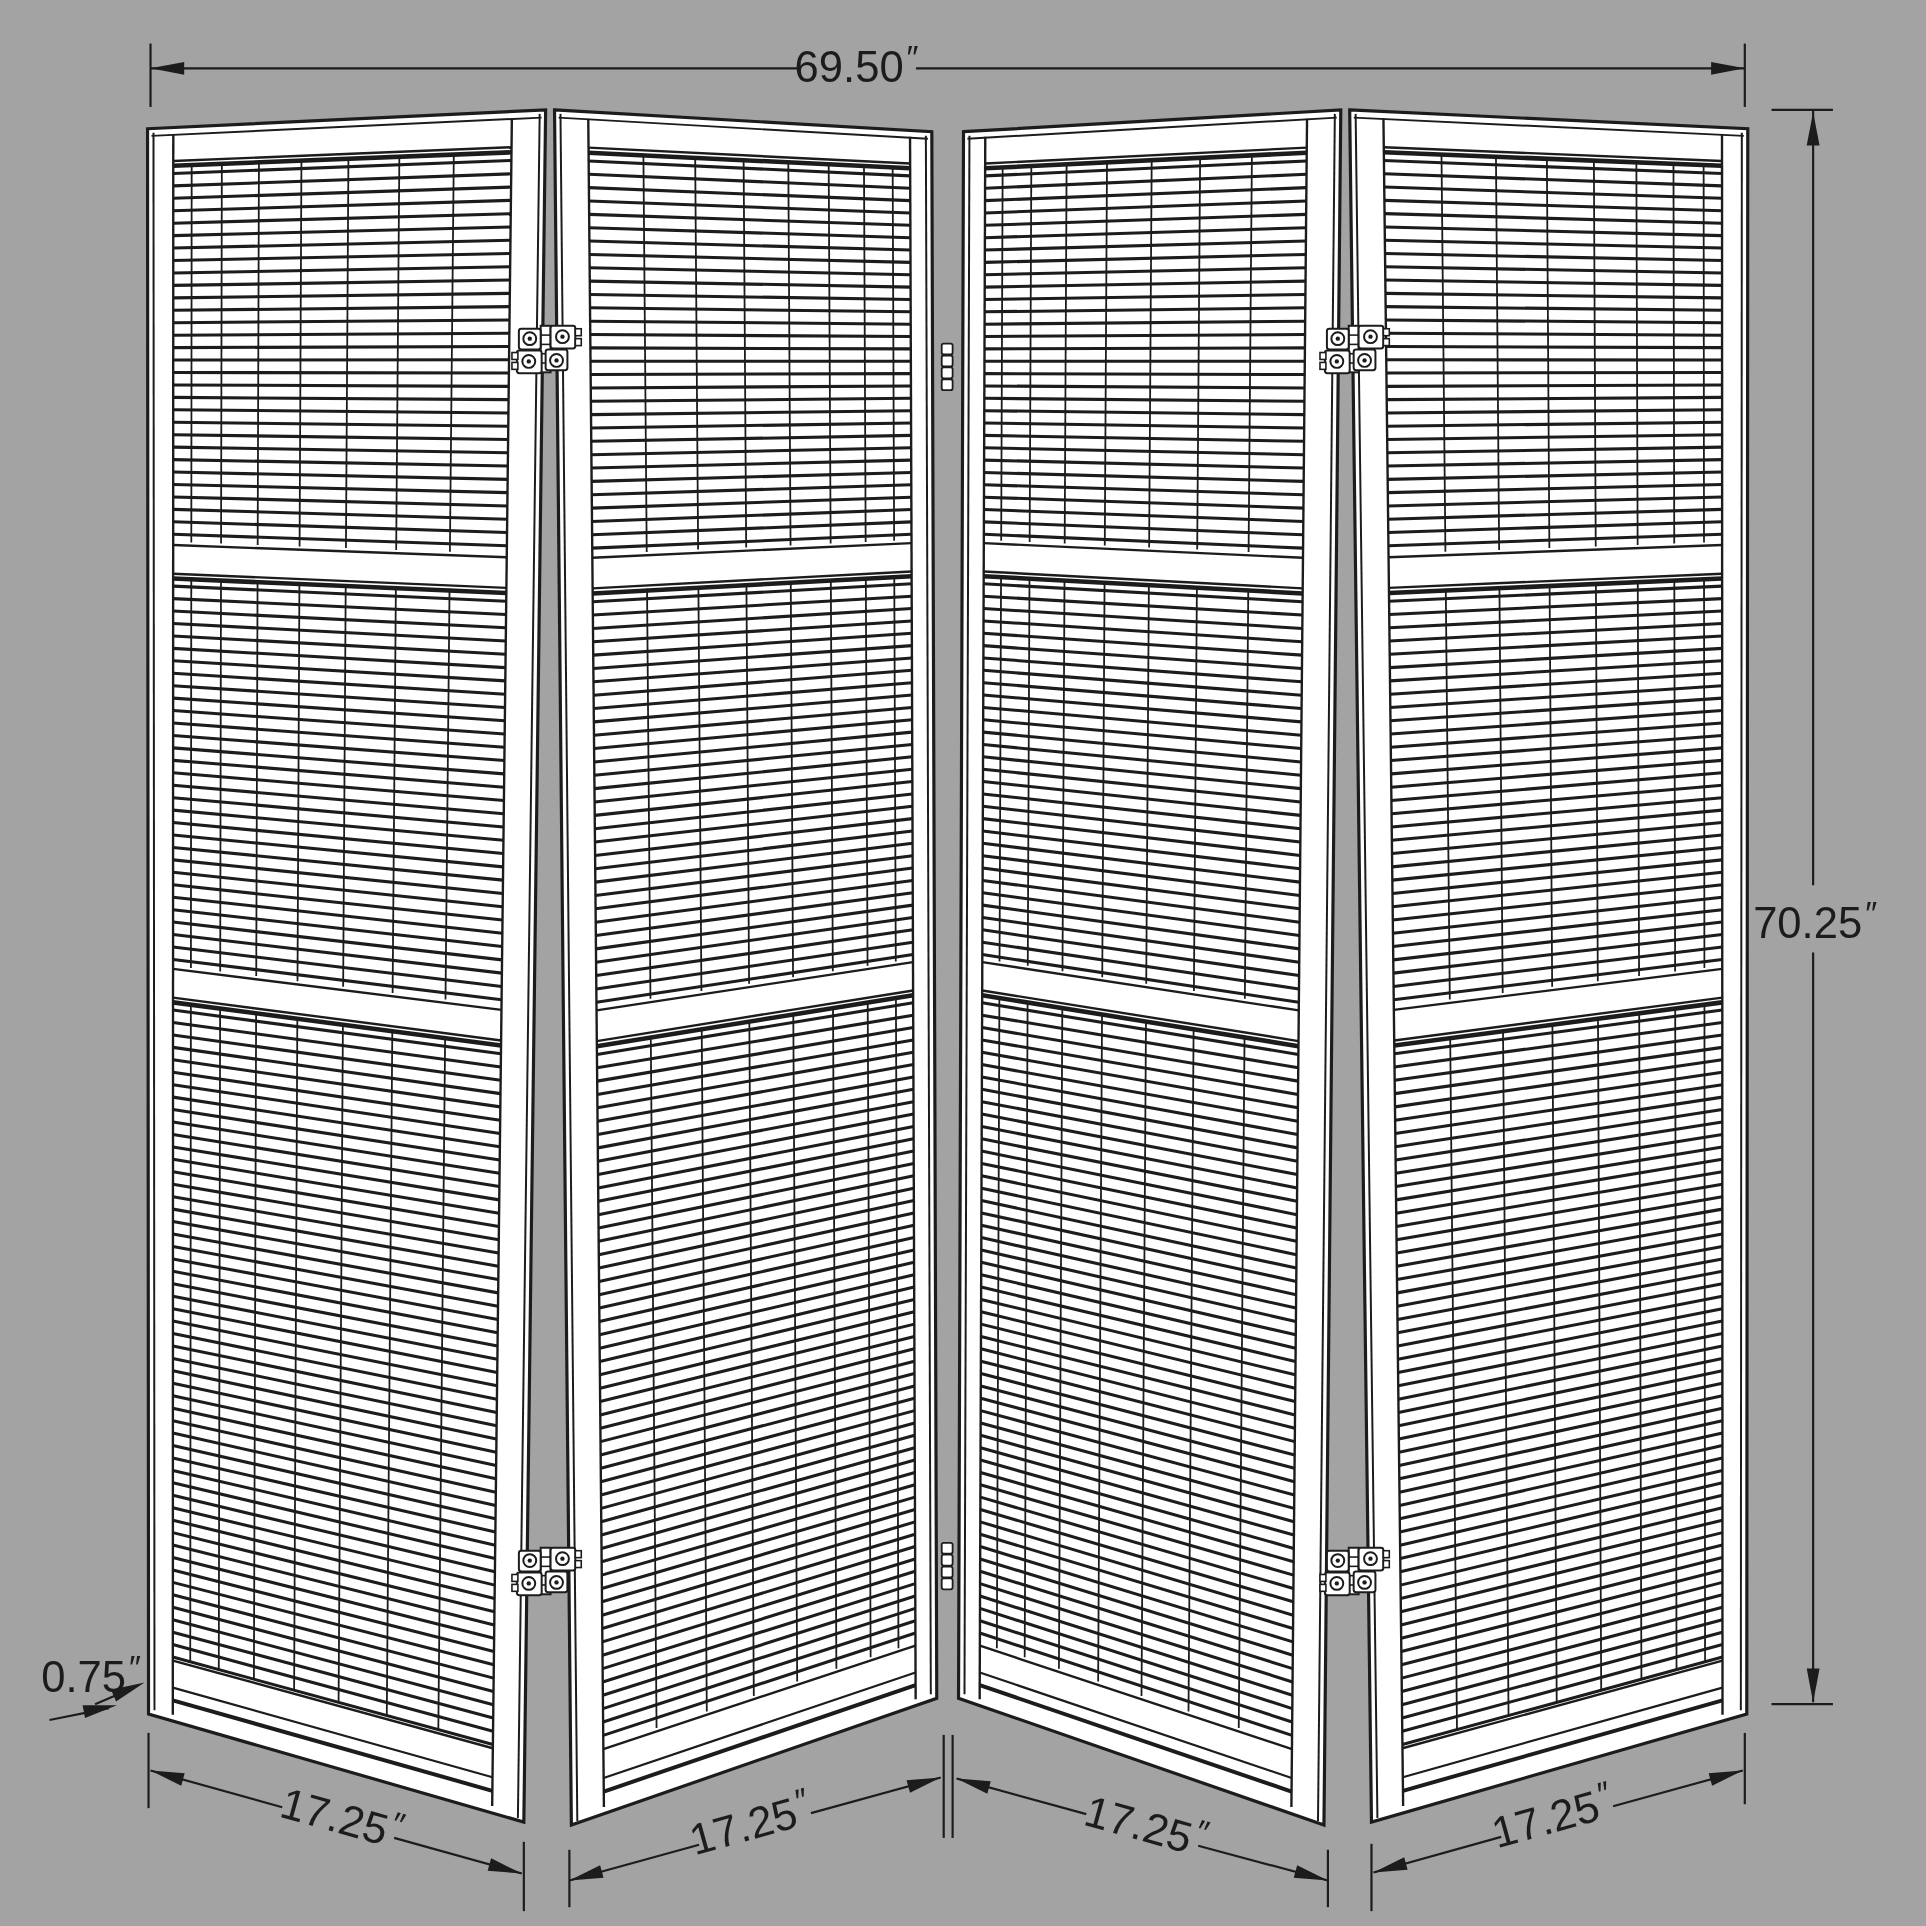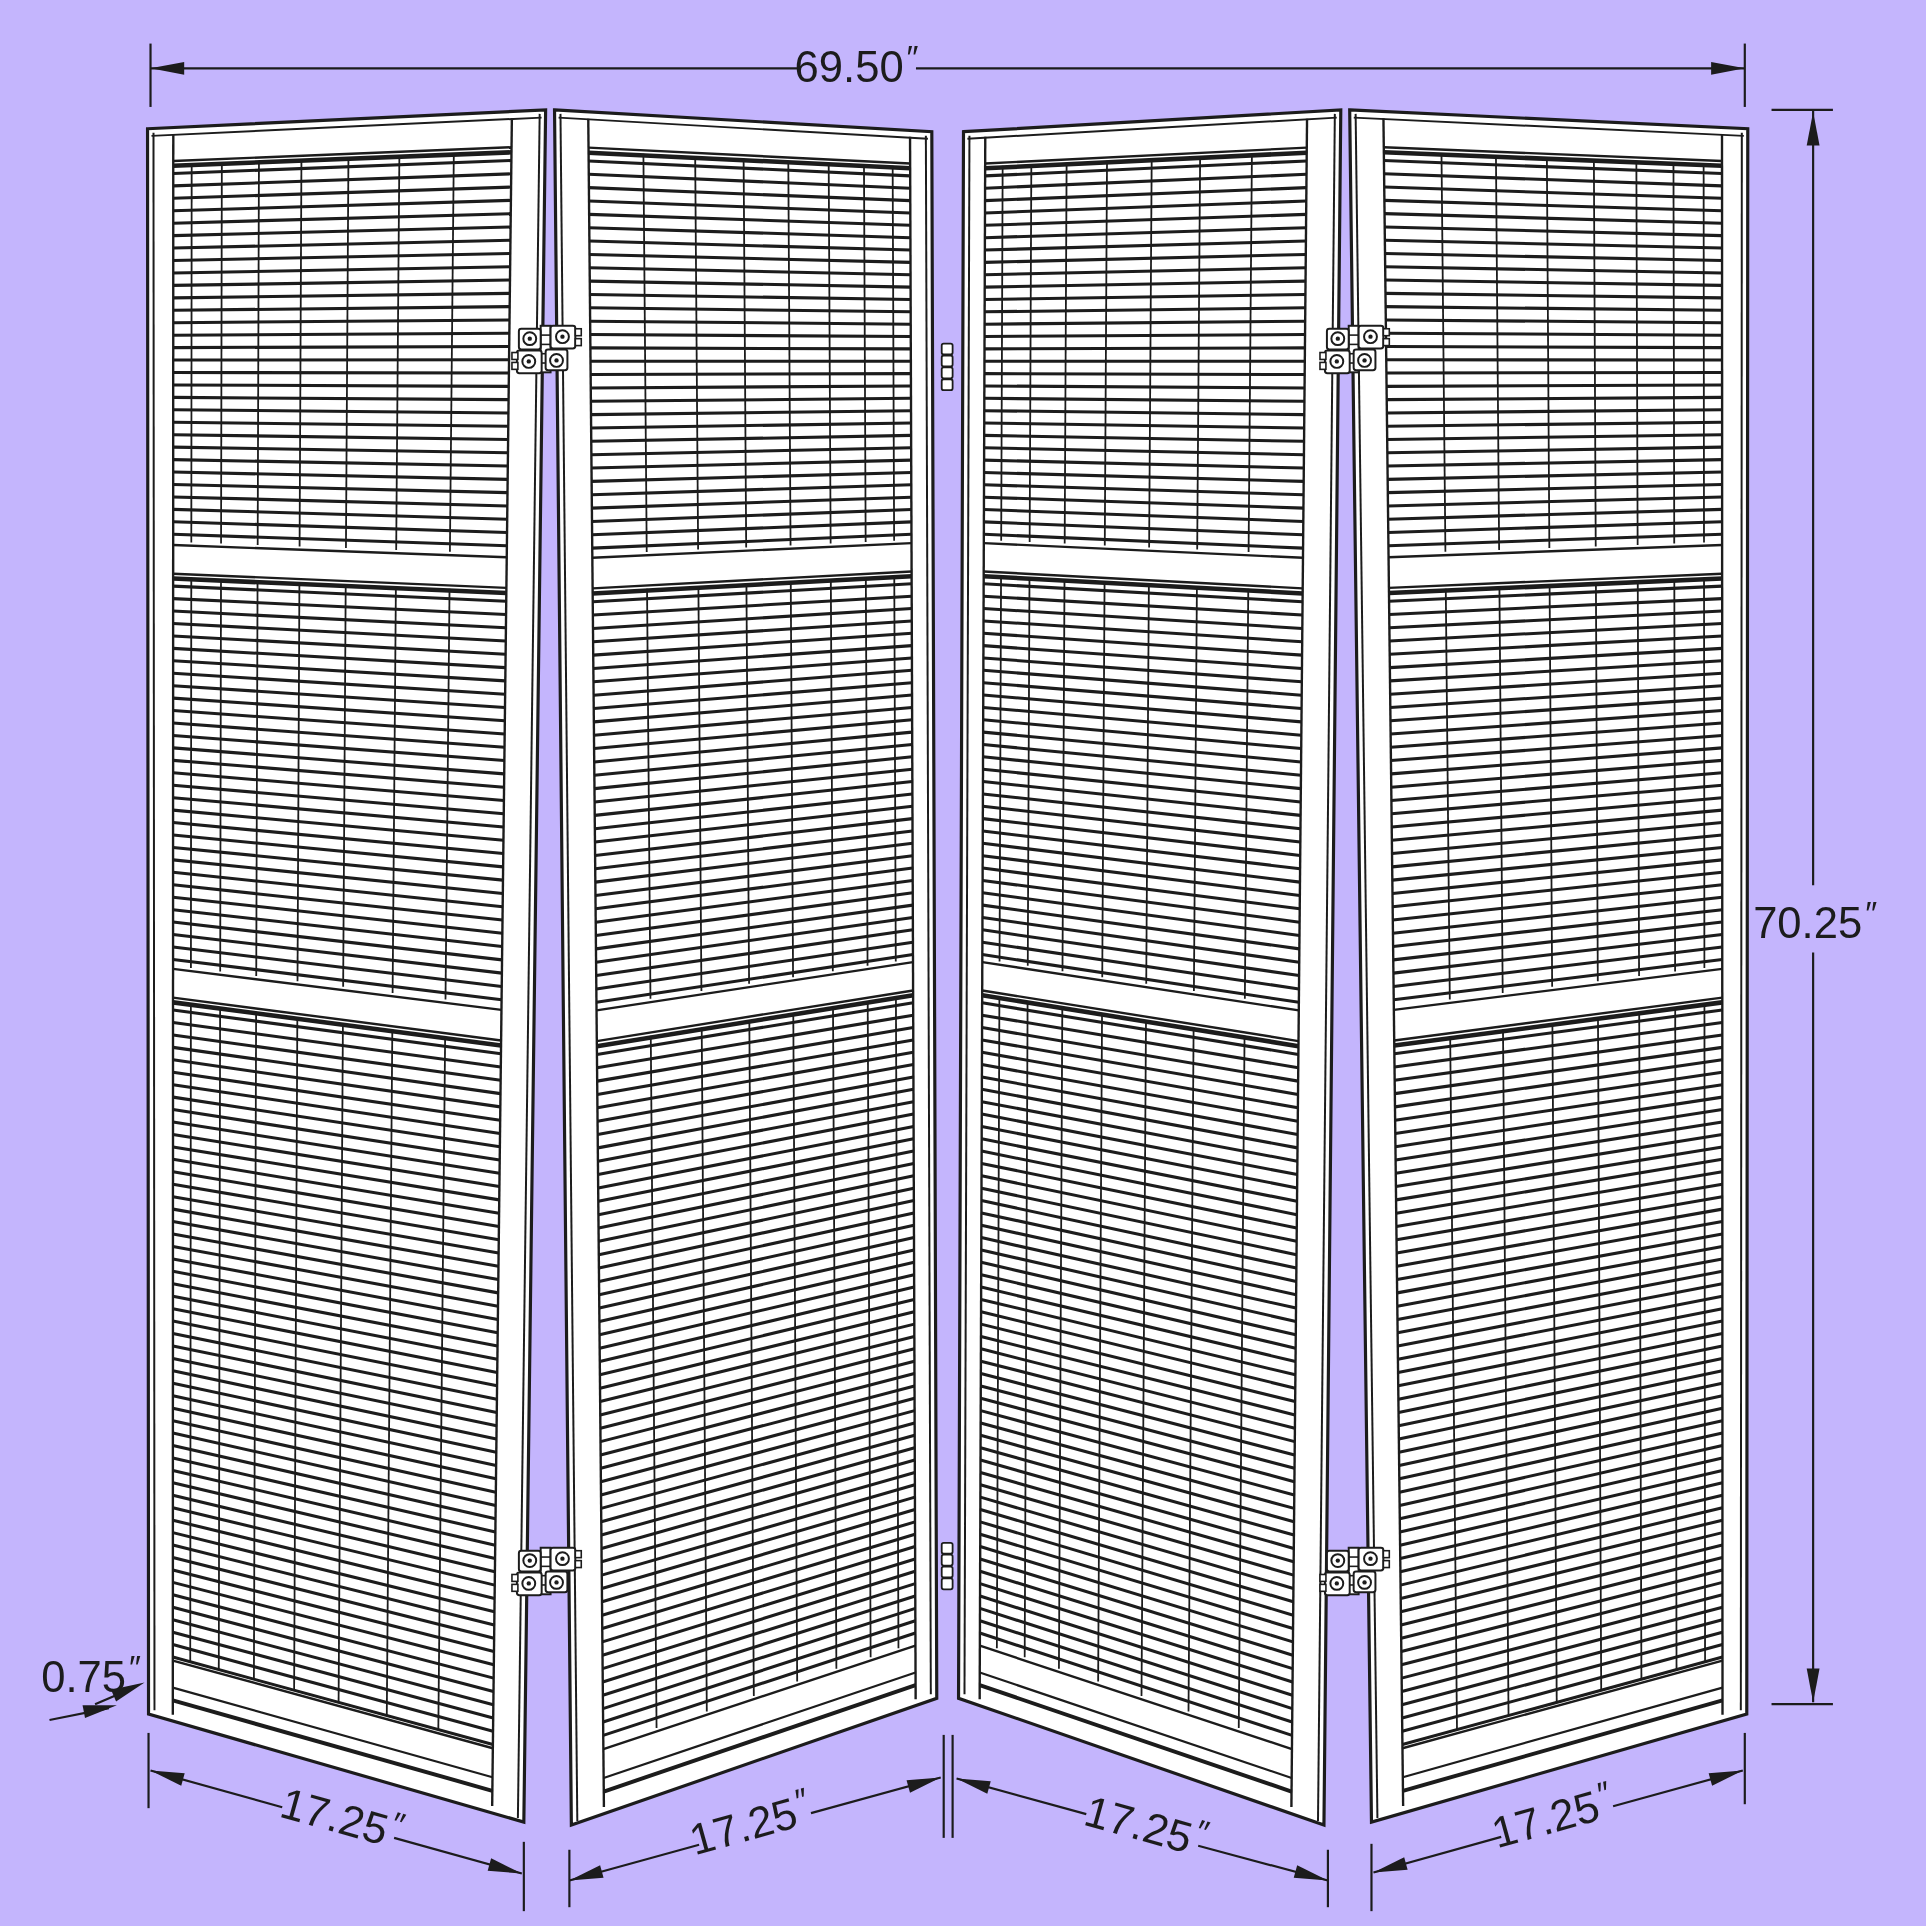--- a/index.html
+++ b/index.html
@@ -1,16 +1,16 @@
 <!DOCTYPE html>
 <html><head>
 <meta charset="utf-8">
 <style>
   html,body{margin:0;padding:0;background:#ffffff;}
-  .stage{width:1927px;height:1927px;position:relative;background:#c4b5fd;overflow:hidden;}
+  .stage{width:1927px;height:1927px;position:relative;background:#a3a3a3;overflow:hidden;}
   svg{display:block;}
   .dim{font-family:"Liberation Sans", sans-serif;font-size:44px;fill:#1c1c1c;}
   .pr{font-size:34px;}
 </style>
 </head>
 <body>
 
 <div class="stage">
 <svg width="1927" height="1927" viewBox="0 0 1946 1946">
 

